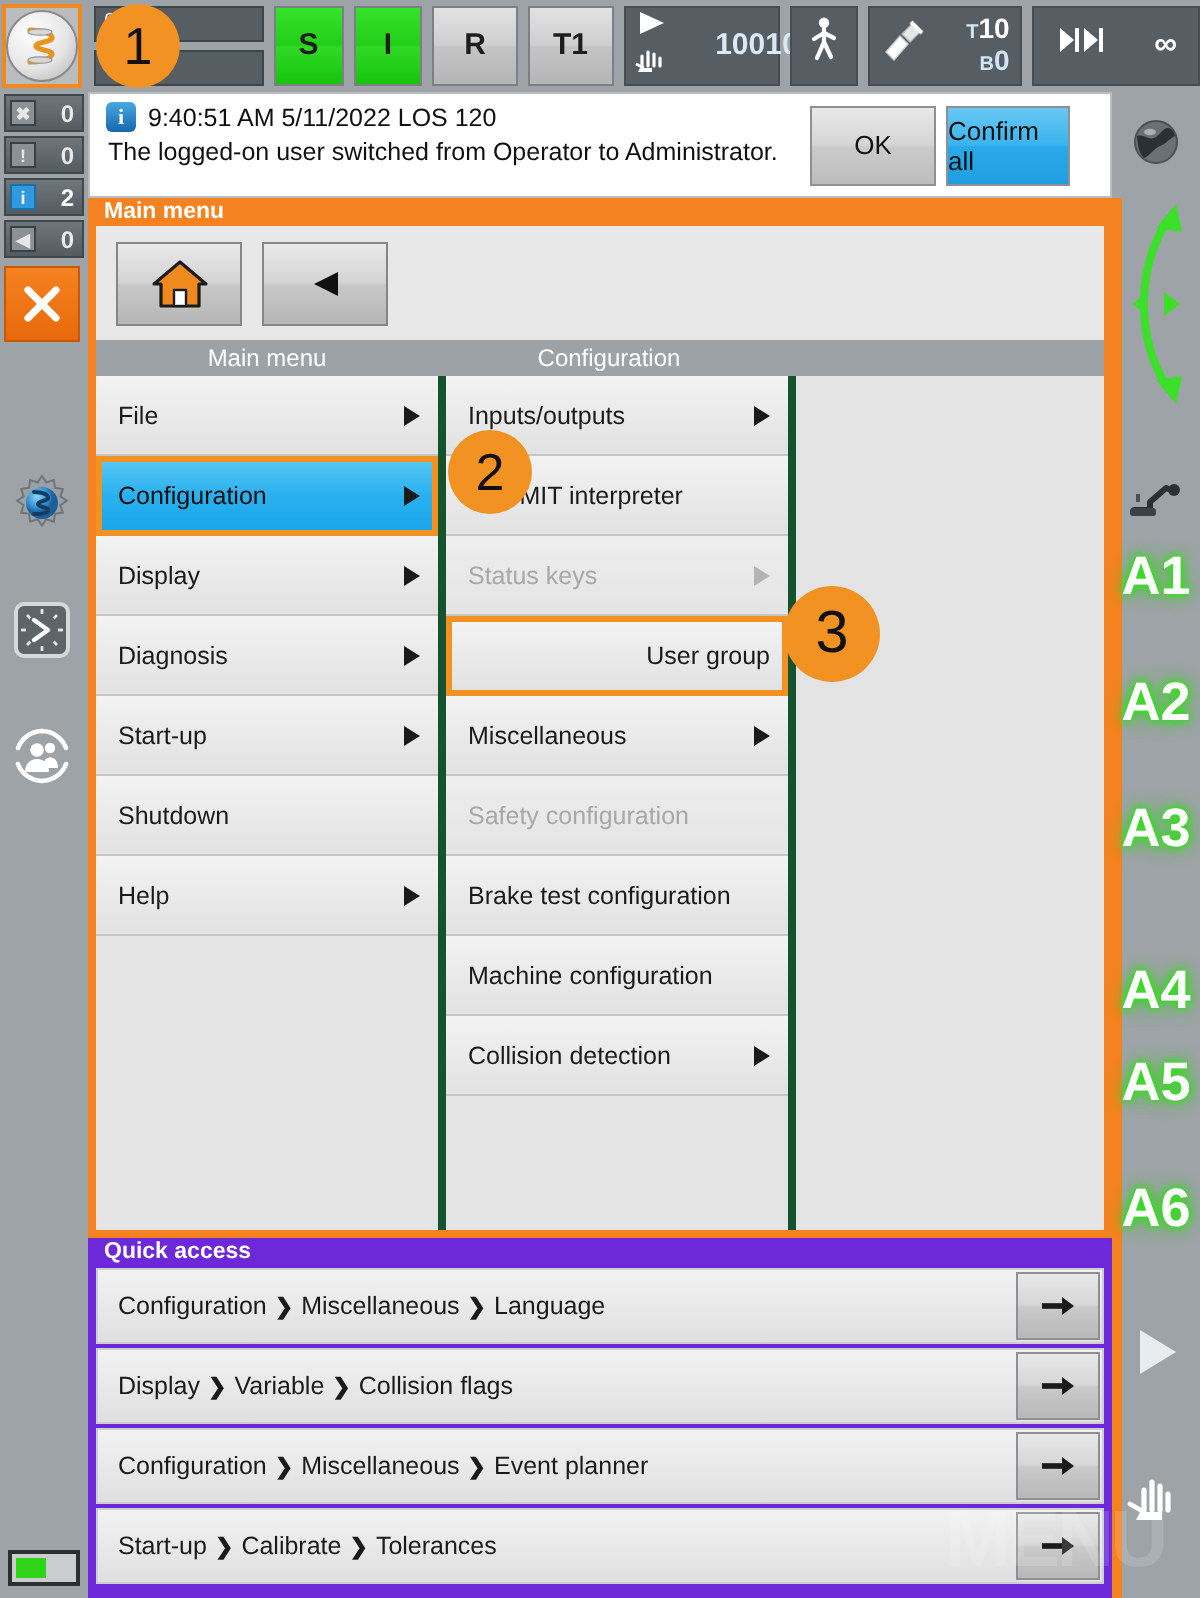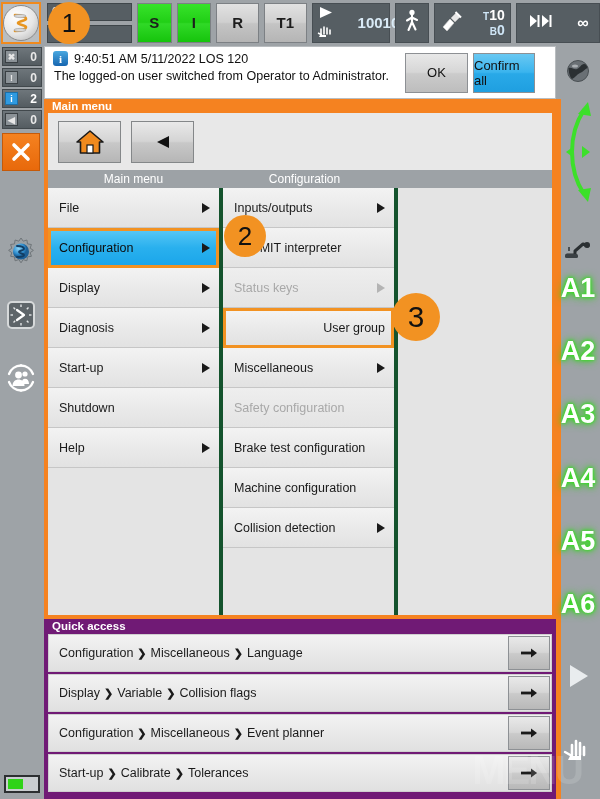--- a/index.html
+++ b/index.html
@@ -198,21 +198,21 @@
   }
   .mi.outlined{
     border:3px solid #f29222;
     padding:0 6px 0 24px;
     justify-content:flex-end;
   }
 
   
   .qapanel{
     position:absolute;left:44px;top:619px;width:512px;height:180px;
-    background:#701a75;box-sizing:border-box;padding:0 4px 0 4px;
+    background:#6d28d9;box-sizing:border-box;padding:0 4px 0 4px;
   }
   .qa-title{
     height:15px;color:#ffffff;font-size:11.5px;font-weight:bold;
     padding-left:4px;line-height:15px;
   }
   .qa-list{display:flex;flex-direction:column;gap:2px;}
   .qa-row{
     height:38px;display:flex;align-items:stretch;
     background:linear-gradient(to bottom,#f2f2f2 0%,#e9e9e9 50%,#e0e0e0 100%);
     border:1px solid #cfcfcf;box-sizing:border-box;
@@ -625,21 +625,21 @@
         <path d="M4 20 L12 20 L12 16 L20 9 L25 11" stroke="#2b3033" stroke-width="3" fill="none" stroke-linecap="round" stroke-linejoin="round"></path>
         <rect x="2" y="19" width="13" height="4" rx="1.5" fill="#3a4044"></rect>
         <circle cx="24" cy="10" r="3" fill="#2b3033"></circle>
         <path d="M6 16 L6 12" stroke="#4a5054" stroke-width="2"></path>
       </svg>
     </div>
 
     <div class="rb-item axis" style="top:225px;height:36px">A1</div>
     <div class="rb-item axis" style="top:288px;height:36px">A2</div>
     <div class="rb-item axis" style="top:351px;height:36px">A3</div>
-    <div class="rb-item axis" style="top:415px;height:36px">A4</div>
+    <div class="rb-item axis" style="top:432px;height:36px">A4</div>
     <div class="rb-item axis" style="top:478px;height:36px">A5</div>
     <div class="rb-item axis" style="top:541px;height:36px">A6</div>
 
     <div class="rb-item" style="top:613px;height:36px">
       <svg width="28" height="28" viewBox="0 0 28 28">
         <polygon points="6,3 24,14 6,25" fill="#e9ecee"></polygon>
       </svg>
     </div>
 
     <div class="rb-item" style="top:688px;height:36px">

